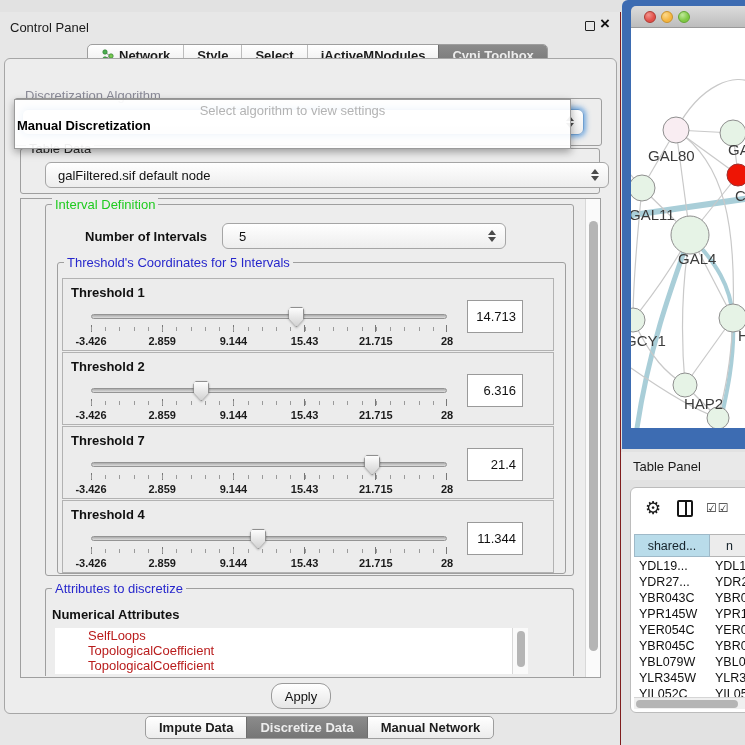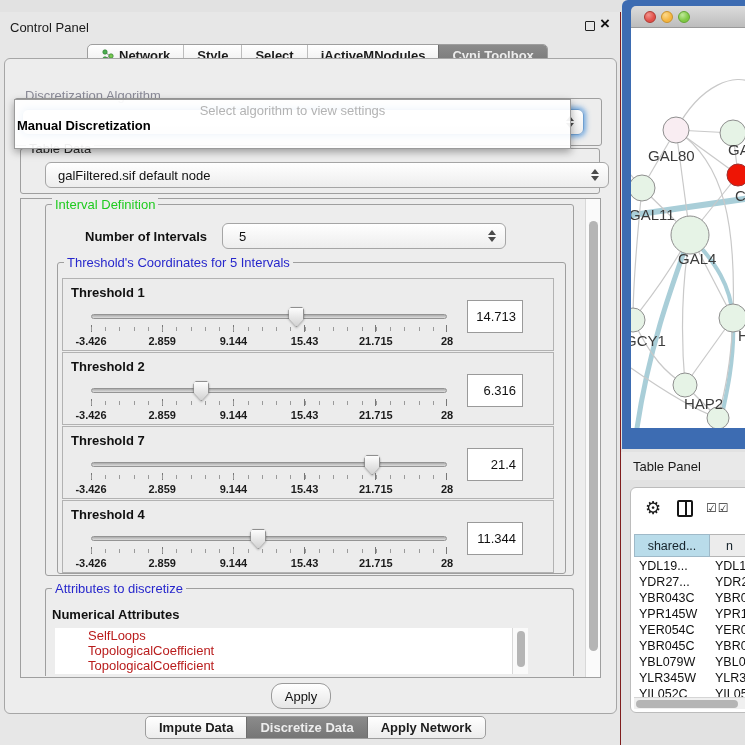--- a/index.html
+++ b/index.html
@@ -298,21 +298,21 @@
     <button class="mac-btn" style="left:271px; top:671px; width:60px; height:26px;">Apply</button>
 
     <div class="abs seg-group" id="bottom-tabs">
       <div class="seg">
           <span>Impute Data</span>
         </div>
       <div class="seg sel">
           <span>Discretize Data</span>
         </div>
       <div class="seg">
-          <span>Apply Network</span>
+          <span>Manual Network</span>
         </div>
     </div>
   </div>
 
   <div class="abs" id="net-window"></div>
   <div class="abs" id="net-titlebar">
     <div class="tl" id="tl-red"></div>
     <div class="tl" id="tl-yellow"></div>
     <div class="tl" id="tl-green"></div>
   </div>

